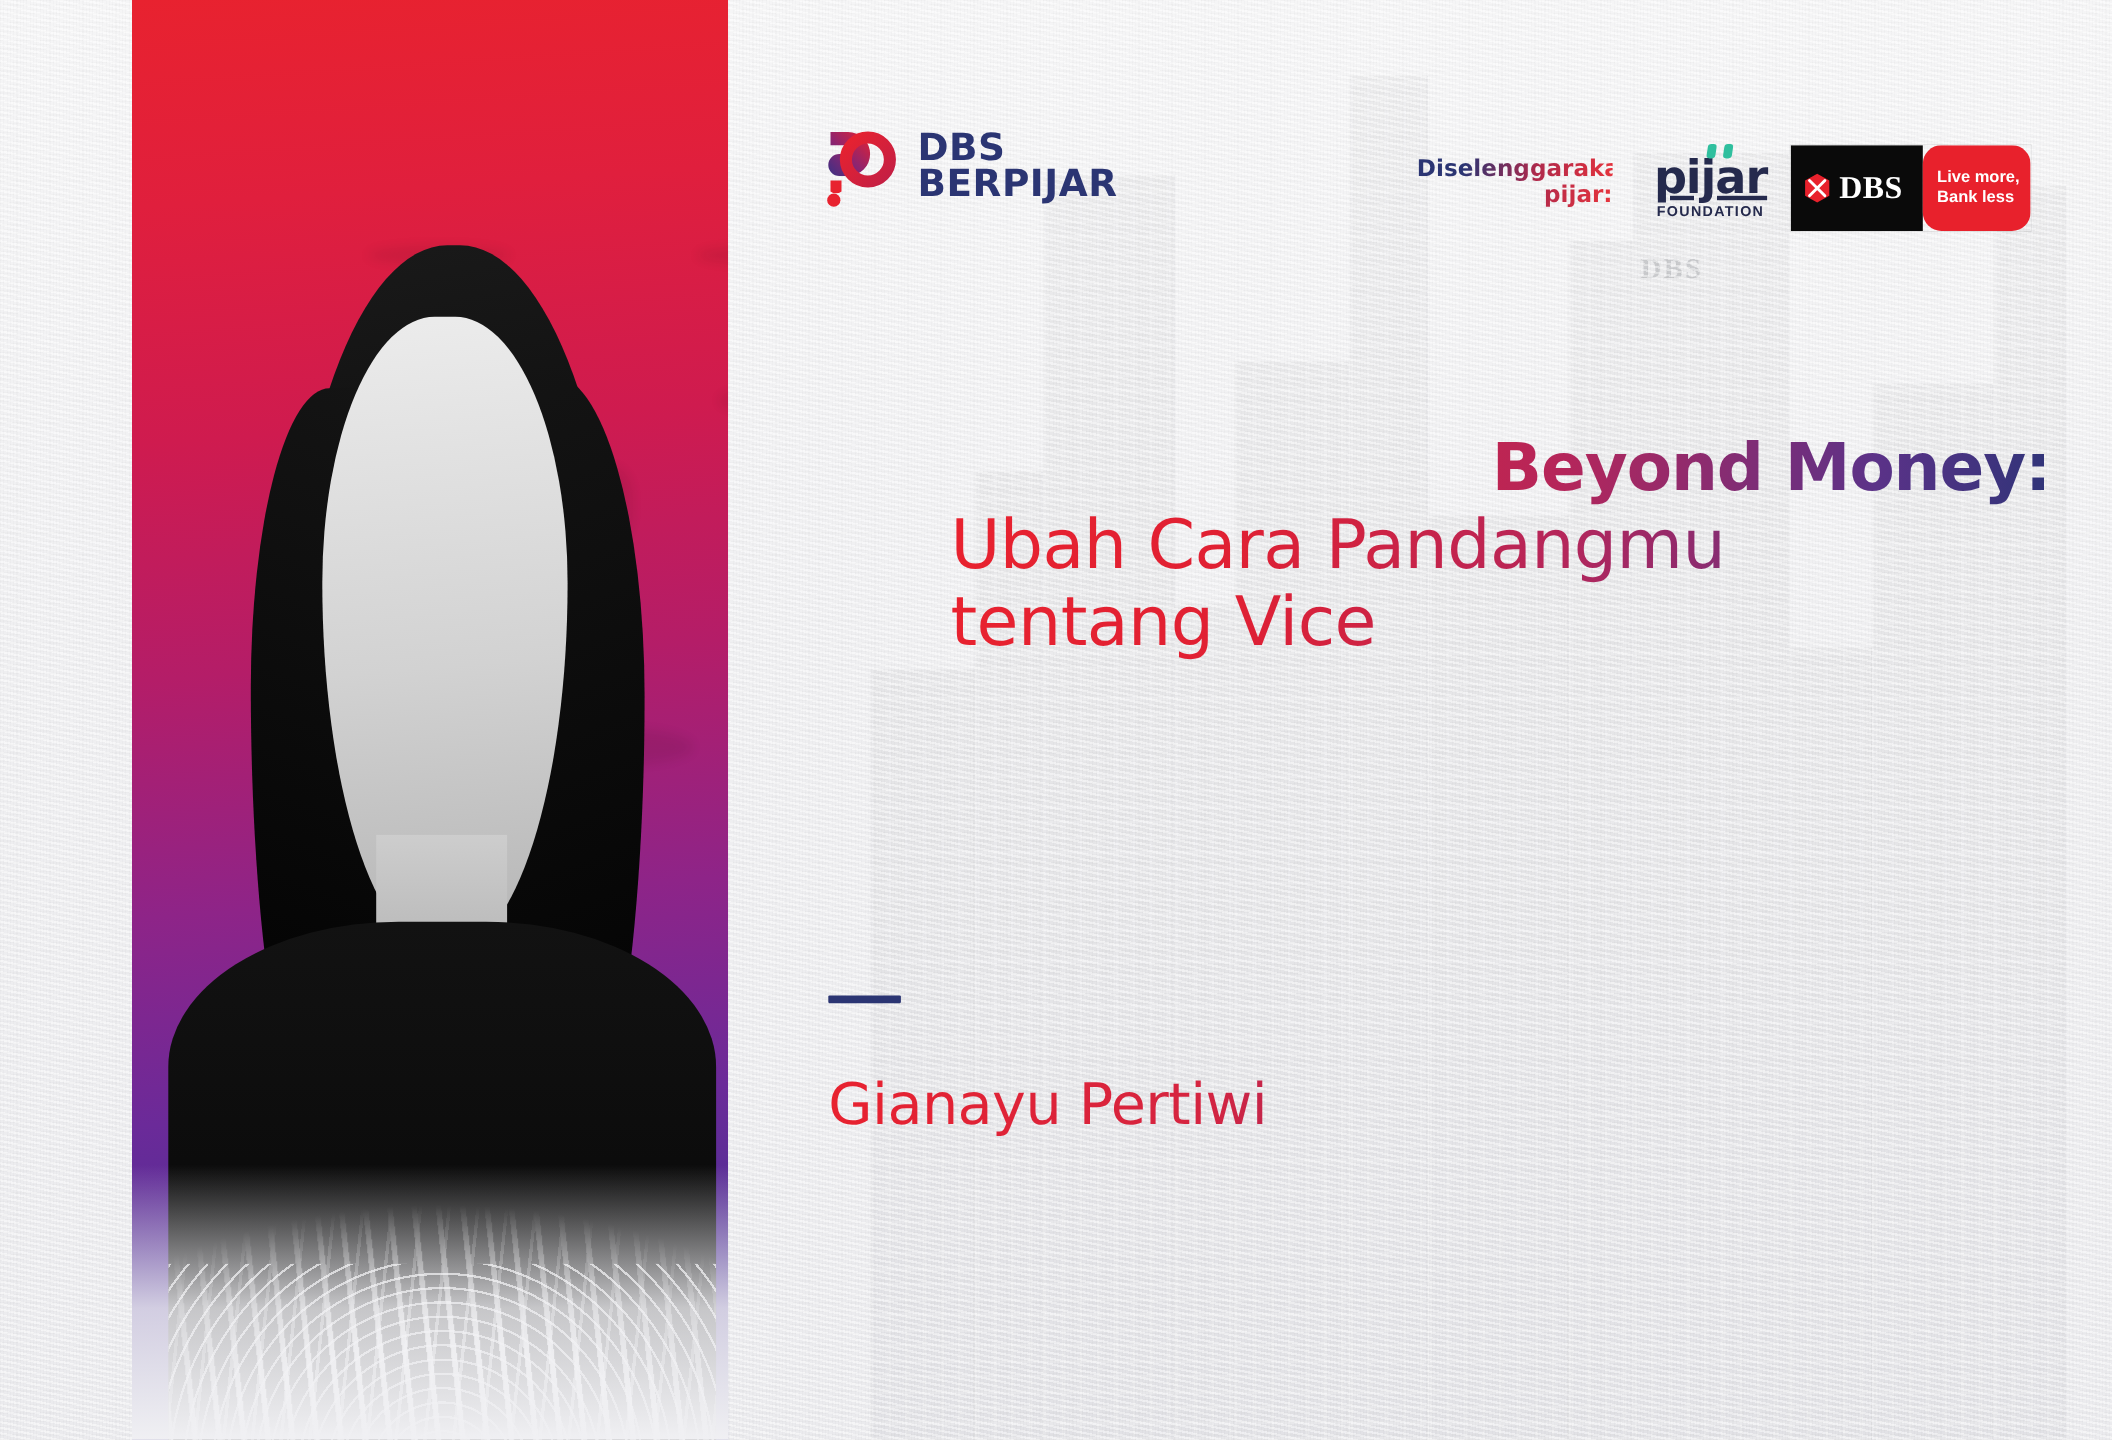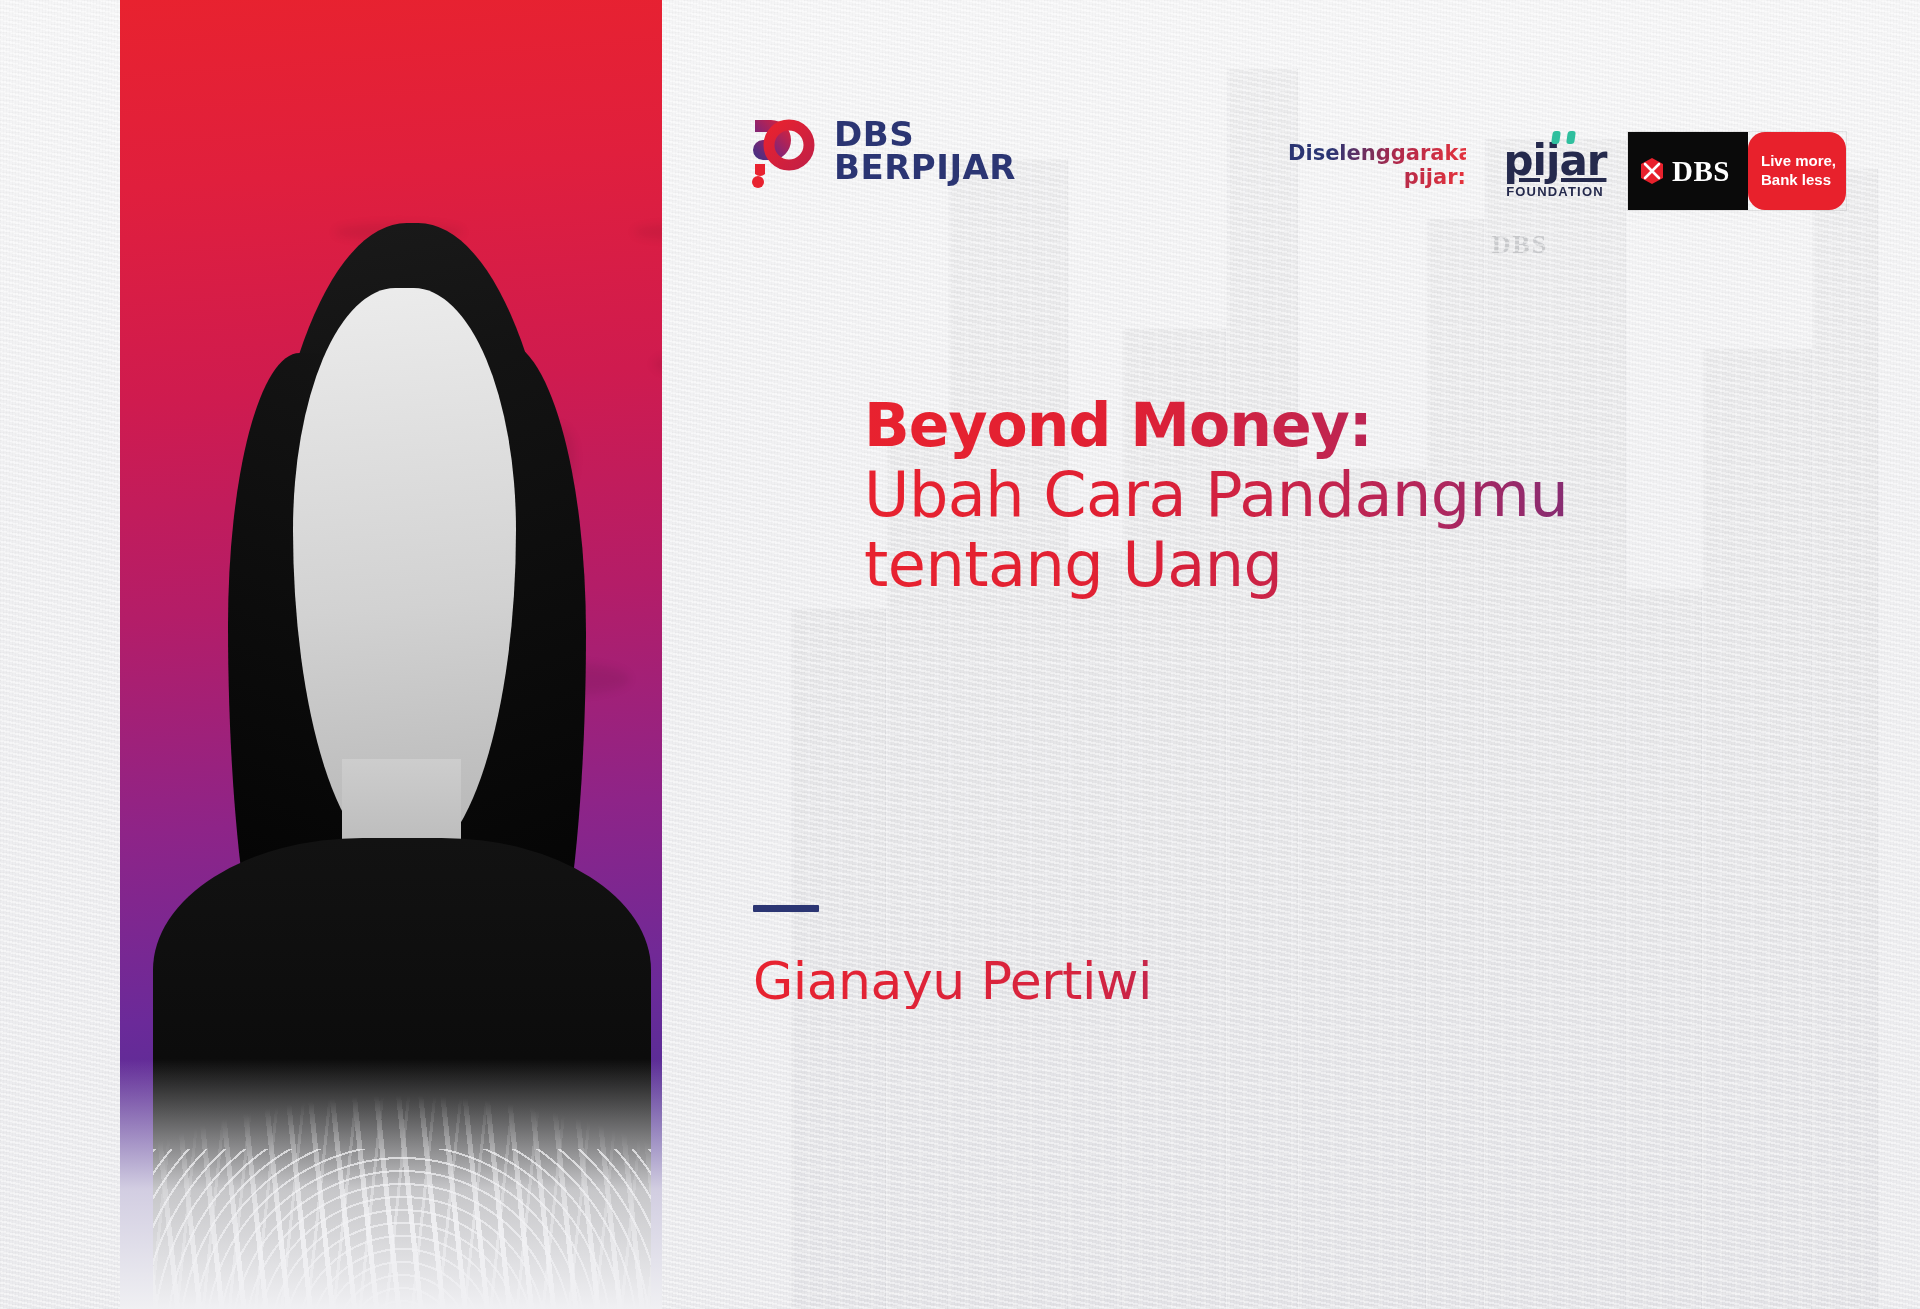--- a/index.html
+++ b/index.html
@@ -223,28 +223,28 @@
   .headline{ position:absolute; left:864px; top:392px; width:1000px; }
   .hl{
     font-family:"DejaVu Sans", sans-serif;
     font-size:62px; line-height:1.13;
     letter-spacing:-.5px;
     white-space:nowrap;
     background:linear-gradient(95deg,#e8222f 0%,#e02033 26%,#b4265b 56%,#5b3288 84%,#2f3478 100%);
     -webkit-background-clip:text; background-clip:text;
     -webkit-text-fill-color:transparent; color:transparent;
   }
-  .hl.b{ font-weight:800; font-size:60px; letter-spacing:-1px; }
+  .hl.b{ font-weight:800; font-size:60px; letter-spacing:-1px;text-align:right; }
   .hl.r{ font-weight:400; }
 
   
   .speaker{ position:absolute; left:753px; top:905px; width:1000px; }
   .rule{ width:66px; height:7px; background:#2b3573; border-radius:1px; }
   .sp-name{
-    margin-top:41px;
+    margin-top:65px;
     font:400 52px/1.08 "DejaVu Sans", sans-serif;
     letter-spacing:-.5px;
     background:linear-gradient(96deg,#e8222f 0%,#d52440 34%,#7d2d78 66%,#2b3573 100%);
     -webkit-background-clip:text; background-clip:text;
     -webkit-text-fill-color:transparent; color:transparent;
     white-space:nowrap;
   }
   .sp-role{
     margin-top:10px;
     font:400 30px/1.33 "DejaVu Sans", sans-serif;
@@ -349,21 +349,21 @@
       </span>
       <span class="dbs-word">DBS</span>
     </div>
     <div class="dbs-right">Live more,
 Bank less</div>
   </div>
 
   <div class="headline">
     <div class="hl b">Beyond Money:</div>
     <div class="hl r">Ubah Cara Pandangmu</div>
-    <div class="hl r">tentang Uang</div>
+    <div class="hl r">tentang Vice</div>
   </div>
 
   <div class="speaker">
     <div class="rule"></div>
     <div class="sp-name">Gianayu Pertiwi</div>
   </div>
 
 </div>
 
 </body></html>

